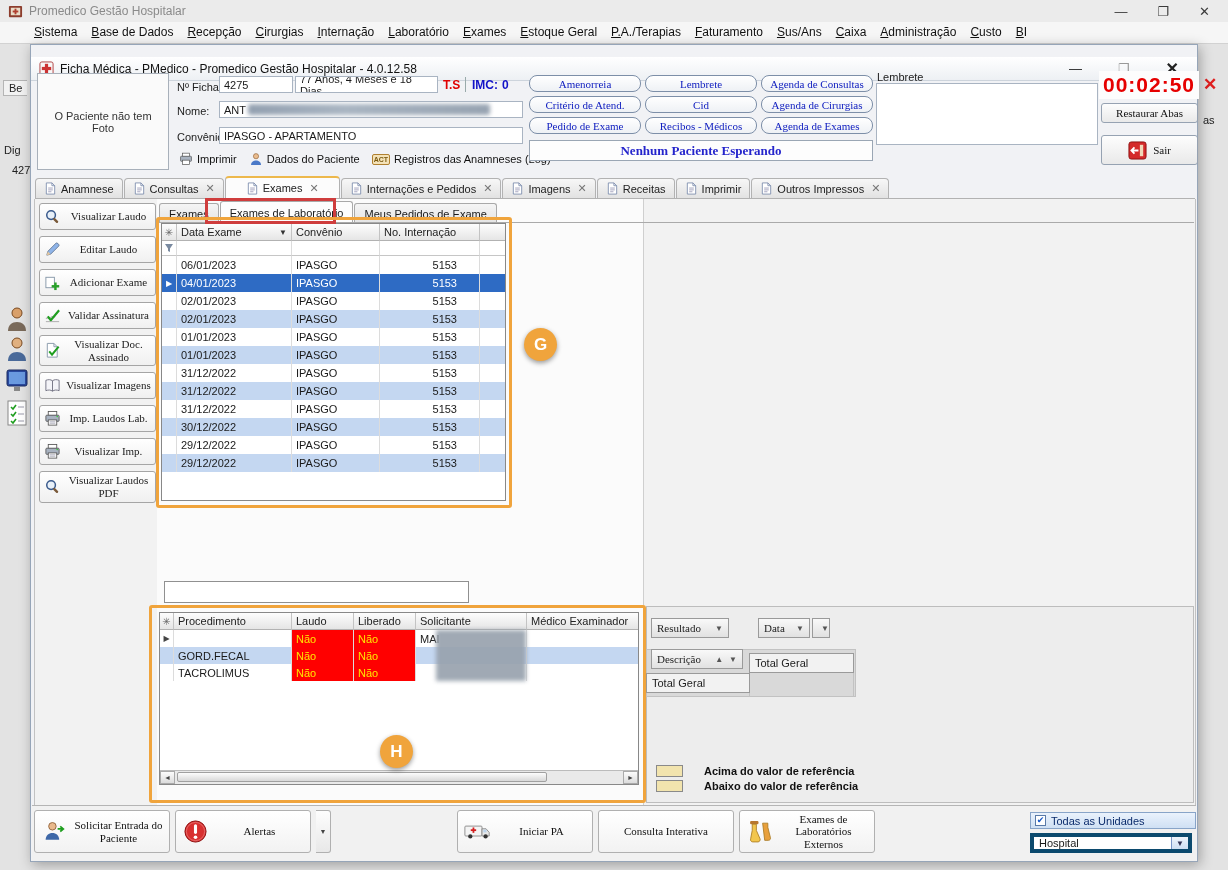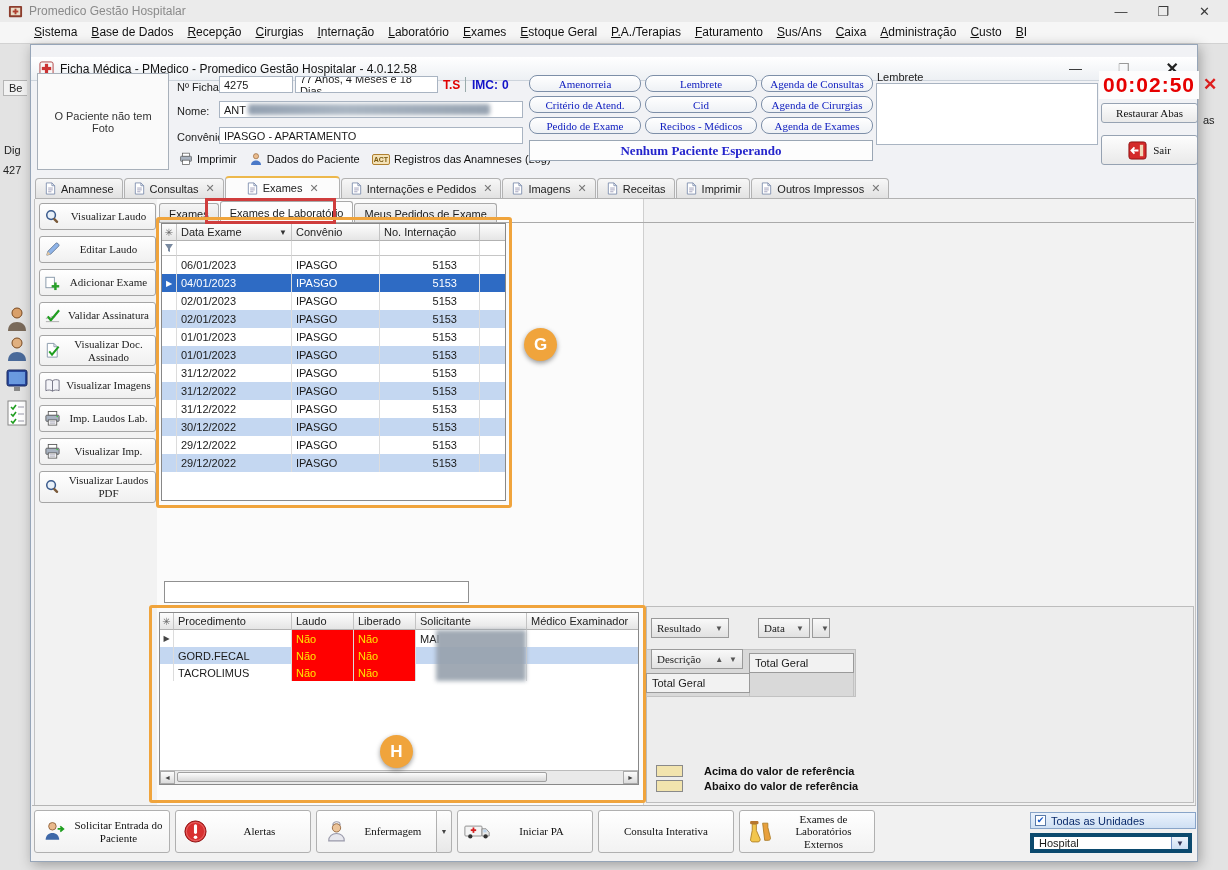--- a/index.html
+++ b/index.html
@@ -13,21 +13,21 @@
 #app-controls{margin-left:auto;display:flex;gap:30px;color:#3a3a3a;font-size:13px;padding-right:10px}
 #menubar{position:absolute;left:0;top:22px;width:1228px;height:22px;background:#f6f6f6;border-bottom:1px solid #d2d2d2;display:flex;align-items:center;padding-left:27px}
 .menu-item{display:inline-block;padding:2px 7px 3px;font-size:12px;color:#111}
 .menu-item::first-letter{text-decoration:underline}
 
 
 .frag{position:absolute;color:#222;font-size:11px}
 #frag-be{left:3px;top:80px;background:#f2f2f2;border:1px solid #b5b5b5;border-right:none;padding:1px 5px}
 #frag-icon1{left:5px;top:106px;width:22px;height:24px;background:#dde4ec;border:1px solid #9aa6b4;border-radius:3px}
 #frag-dig{left:4px;top:144px}
-#frag-427{left:3px;top:164px}
+#frag-427{left:12px;top:164px}
 #frag-as{left:1203px;top:114px}
 .mini-ico{position:absolute;width:22px;height:26px}
 #frag-close{position:absolute;left:1203px;top:76px;color:#e02020;font-size:17px;font-weight:bold;line-height:1}
 
 
 #window{position:absolute;left:30px;top:44px;width:1168px;height:818px;background:#f1f2f5;border:1px solid #96a5b8;box-shadow:2px 3px 12px rgba(0,0,0,.3)}
 #win-titlebar{position:absolute;left:0;top:12px;width:1166px;height:24px;background:linear-gradient(#ffffff,#edf0f4);border-bottom:1px solid #cdd4dc;display:flex;align-items:center;gap:6px;padding:0 8px;font-size:12px;color:#111}
 #win-controls{margin-left:auto;display:flex;align-items:center;gap:36px;padding-right:10px;color:#222;font-size:13px}
 #win-close{font-size:16px;font-weight:bold}
 
@@ -728,30 +728,20 @@
             <svg viewBox="0 0 26 26">
               <circle cx="13" cy="13" r="11" fill="#d83030" stroke="#8c1010"></circle>
               <circle cx="13" cy="13" r="9.5" fill="none" stroke="#f4a0a0" stroke-width="1" opacity=".5"></circle>
               <rect x="11.4" y="5.5" width="3.2" height="10" rx="1.6" fill="#fff"></rect>
               <circle cx="13" cy="19" r="1.9" fill="#fff"></circle>
             </svg>
           </span>
           <span class="f-label">Alertas</span>
         </button>
         <div class="f-combo">
-      <button class="f-btn main">
-            <span class="f-icon">
-              <svg viewBox="0 0 24 24">
-                <path d="M8.5 5.5c0-1.8 1.5-2.8 3.5-2.8s3.5 1 3.5 2.8z" fill="#fff" stroke="#99a"></path>
-                <circle cx="12" cy="8.5" r="4" fill="#ecc49a" stroke="#8a5a30" stroke-width=".8"></circle>
-                <path d="M4.5 21c0-4.5 3.5-7 7.5-7s7.5 2.5 7.5 7z" fill="#e8e8ee" stroke="#99a"></path>
-              </svg>
-            </span>
-            <span class="f-label">Enfermagem</span>
-          </button>
       <button class="f-drop"><span>▼</span></button>
         </div>
         <button class="f-btn">
           <span class="f-icon">
             <svg viewBox="0 0 30 18">
               <rect x="1" y="3" width="19" height="11" rx="1" fill="#f4f4f4" stroke="#888"></rect>
               <path d="M20 6h4.5l3.5 4v4h-8z" fill="#e8e8e8" stroke="#888"></path>
               <rect x="21.5" y="7" width="3.5" height="3" fill="#bcd4ec"></rect>
               <rect x="7.5" y="6.5" width="6" height="2" fill="#d42020"></rect>
               <rect x="9.5" y="4.5" width="2" height="6" fill="#d42020"></rect>

